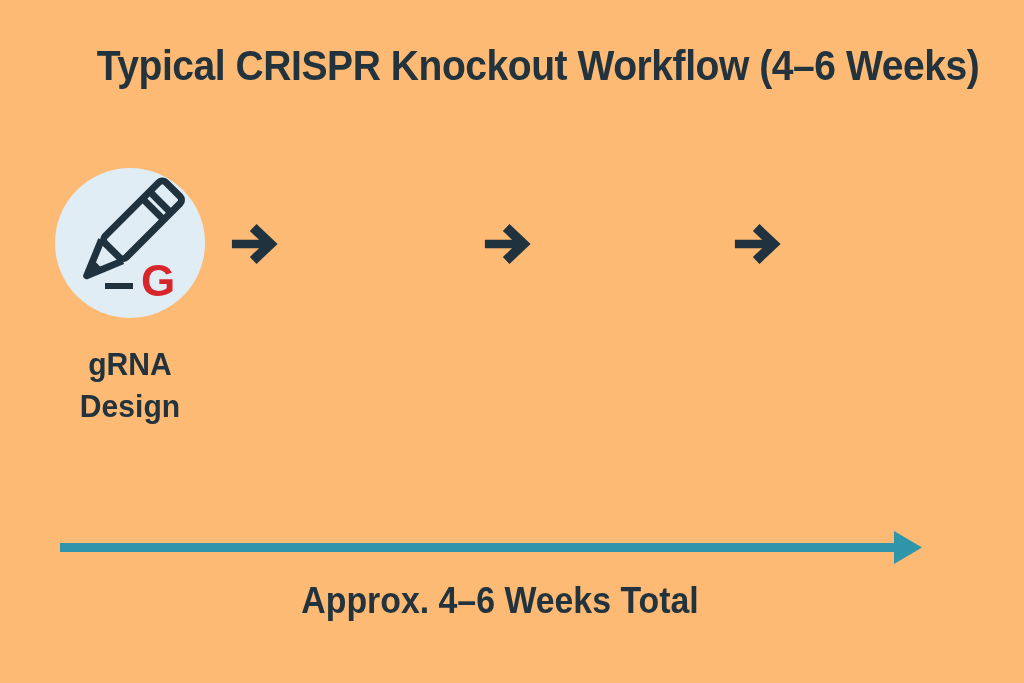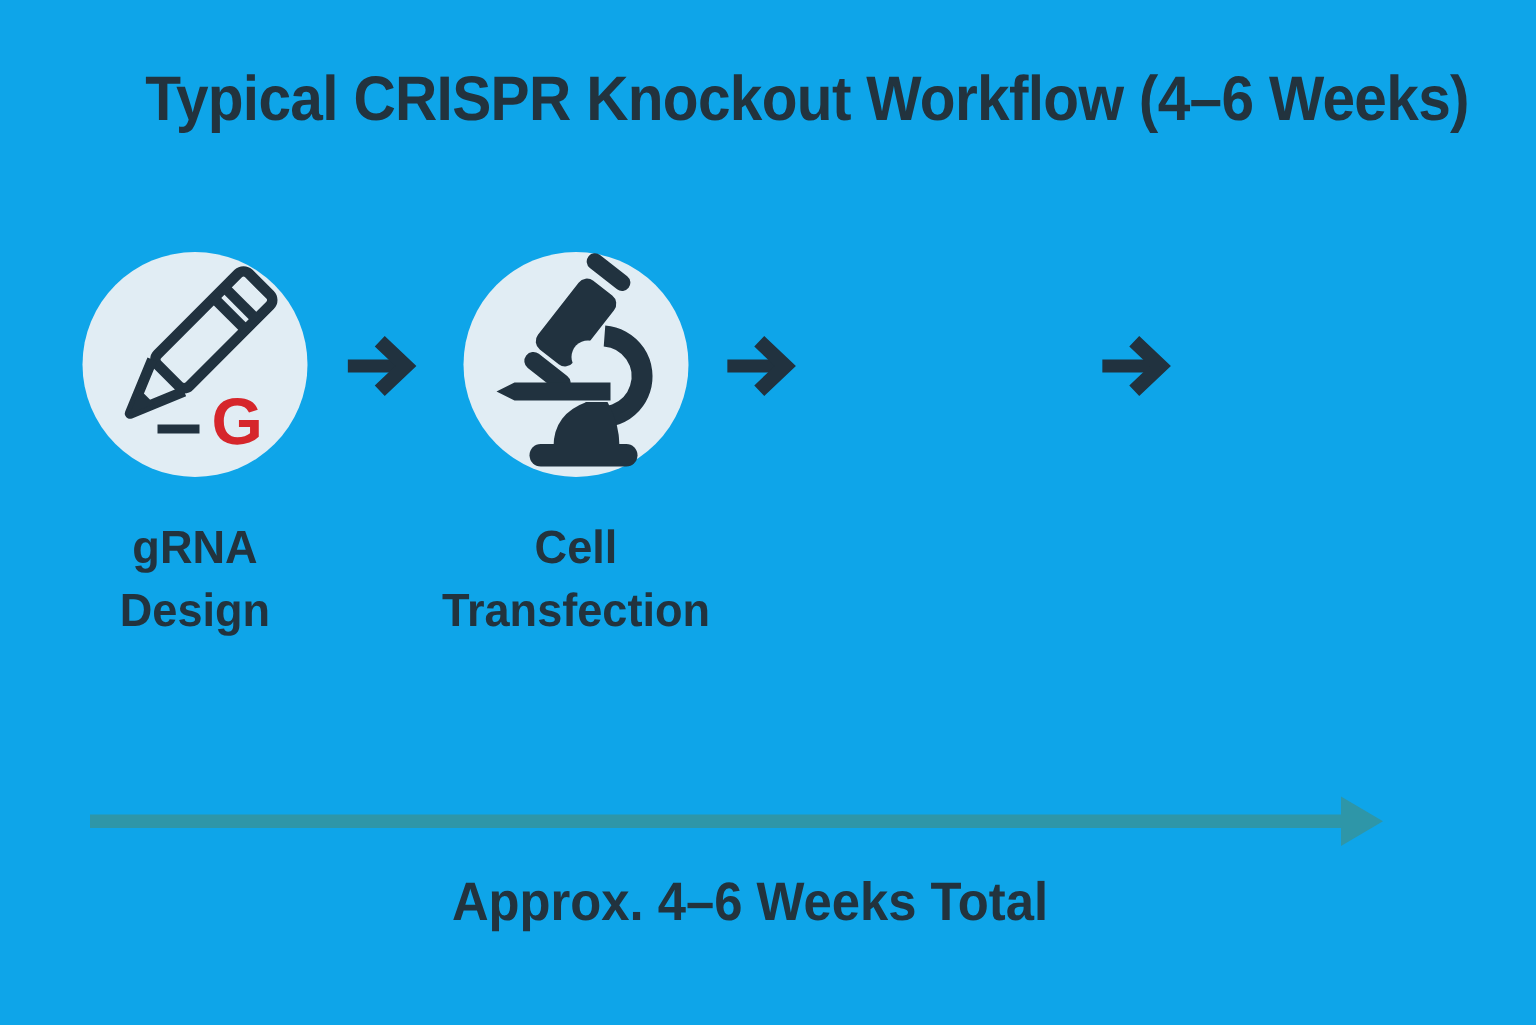--- a/index.html
+++ b/index.html
@@ -1,20 +1,20 @@
 <!DOCTYPE html>
 <html><head>
 <meta charset="utf-8">
 <style>
   html, body { margin: 0; padding: 0; background: #ffffff; }
   .canvas {
     position: relative;
     width: 1024px;
     height: 683px;
-    background: #0ea5e9;
+    background: #fdba74;
     font-family: "Liberation Sans", sans-serif;
     overflow: hidden;
   }
   .title {
     position: absolute;
     top: 42px;
     left: 26px;
     right: -26px;
     margin: 0;
     text-align: center;
@@ -112,38 +112,20 @@
     </div>
     <div class="step-label">gRNA
 Design</div>
   </div>
 
   <svg class="conn-arrow" style="left:229px" viewBox="0 0 60 56">
     <line x1="3" y1="28" x2="38" y2="28" stroke="#21323f" stroke-width="9"></line>
     <path d="M25 11 L43 28 L25 45" fill="none" stroke="#21323f" stroke-width="10" stroke-linejoin="miter"></path>
   </svg>
 
-  <div class="step" style="left:264px">
-    <div class="step-circle">
-      <svg viewBox="0 0 150 150">
-        <g fill="#21323f">
-          <rect x="80" y="8" width="34" height="11" rx="5.5" transform="rotate(38 97 13)"></rect>
-          <rect x="60" y="18" width="30" height="58" rx="7" transform="rotate(38 75 47)"></rect>
-          <rect x="38" y="74" width="36" height="12" rx="6" transform="rotate(38 56 80)"></rect>
-          <path d="M94 56 a27 27 0 1 1 -16 50" fill="none" stroke="#21323f" stroke-width="14"></path>
-          <path d="M22 93 L34 87 L98 87 L98 99 L34 99 Z"></path>
-          <path d="M60 130 Q60 108 82 100 L96 100 Q104 114 104 130 Z"></path>
-          <rect x="44" y="128" width="72" height="15" rx="7.5"></rect>
-        </g>
-        <circle cx="83" cy="70" r="11" fill="#e1edf4"></circle>
-      </svg>
-    </div>
-    <div class="step-label">Cell
-Transfection</div>
-  </div>
 
   <svg class="conn-arrow" style="left:482px" viewBox="0 0 60 56">
     <line x1="3" y1="28" x2="38" y2="28" stroke="#21323f" stroke-width="9"></line>
     <path d="M25 11 L43 28 L25 45" fill="none" stroke="#21323f" stroke-width="10" stroke-linejoin="miter"></path>
   </svg>
 
 
   <svg class="conn-arrow" style="left:732px" viewBox="0 0 60 56">
     <line x1="3" y1="28" x2="38" y2="28" stroke="#21323f" stroke-width="9"></line>
     <path d="M25 11 L43 28 L25 45" fill="none" stroke="#21323f" stroke-width="10" stroke-linejoin="miter"></path>

